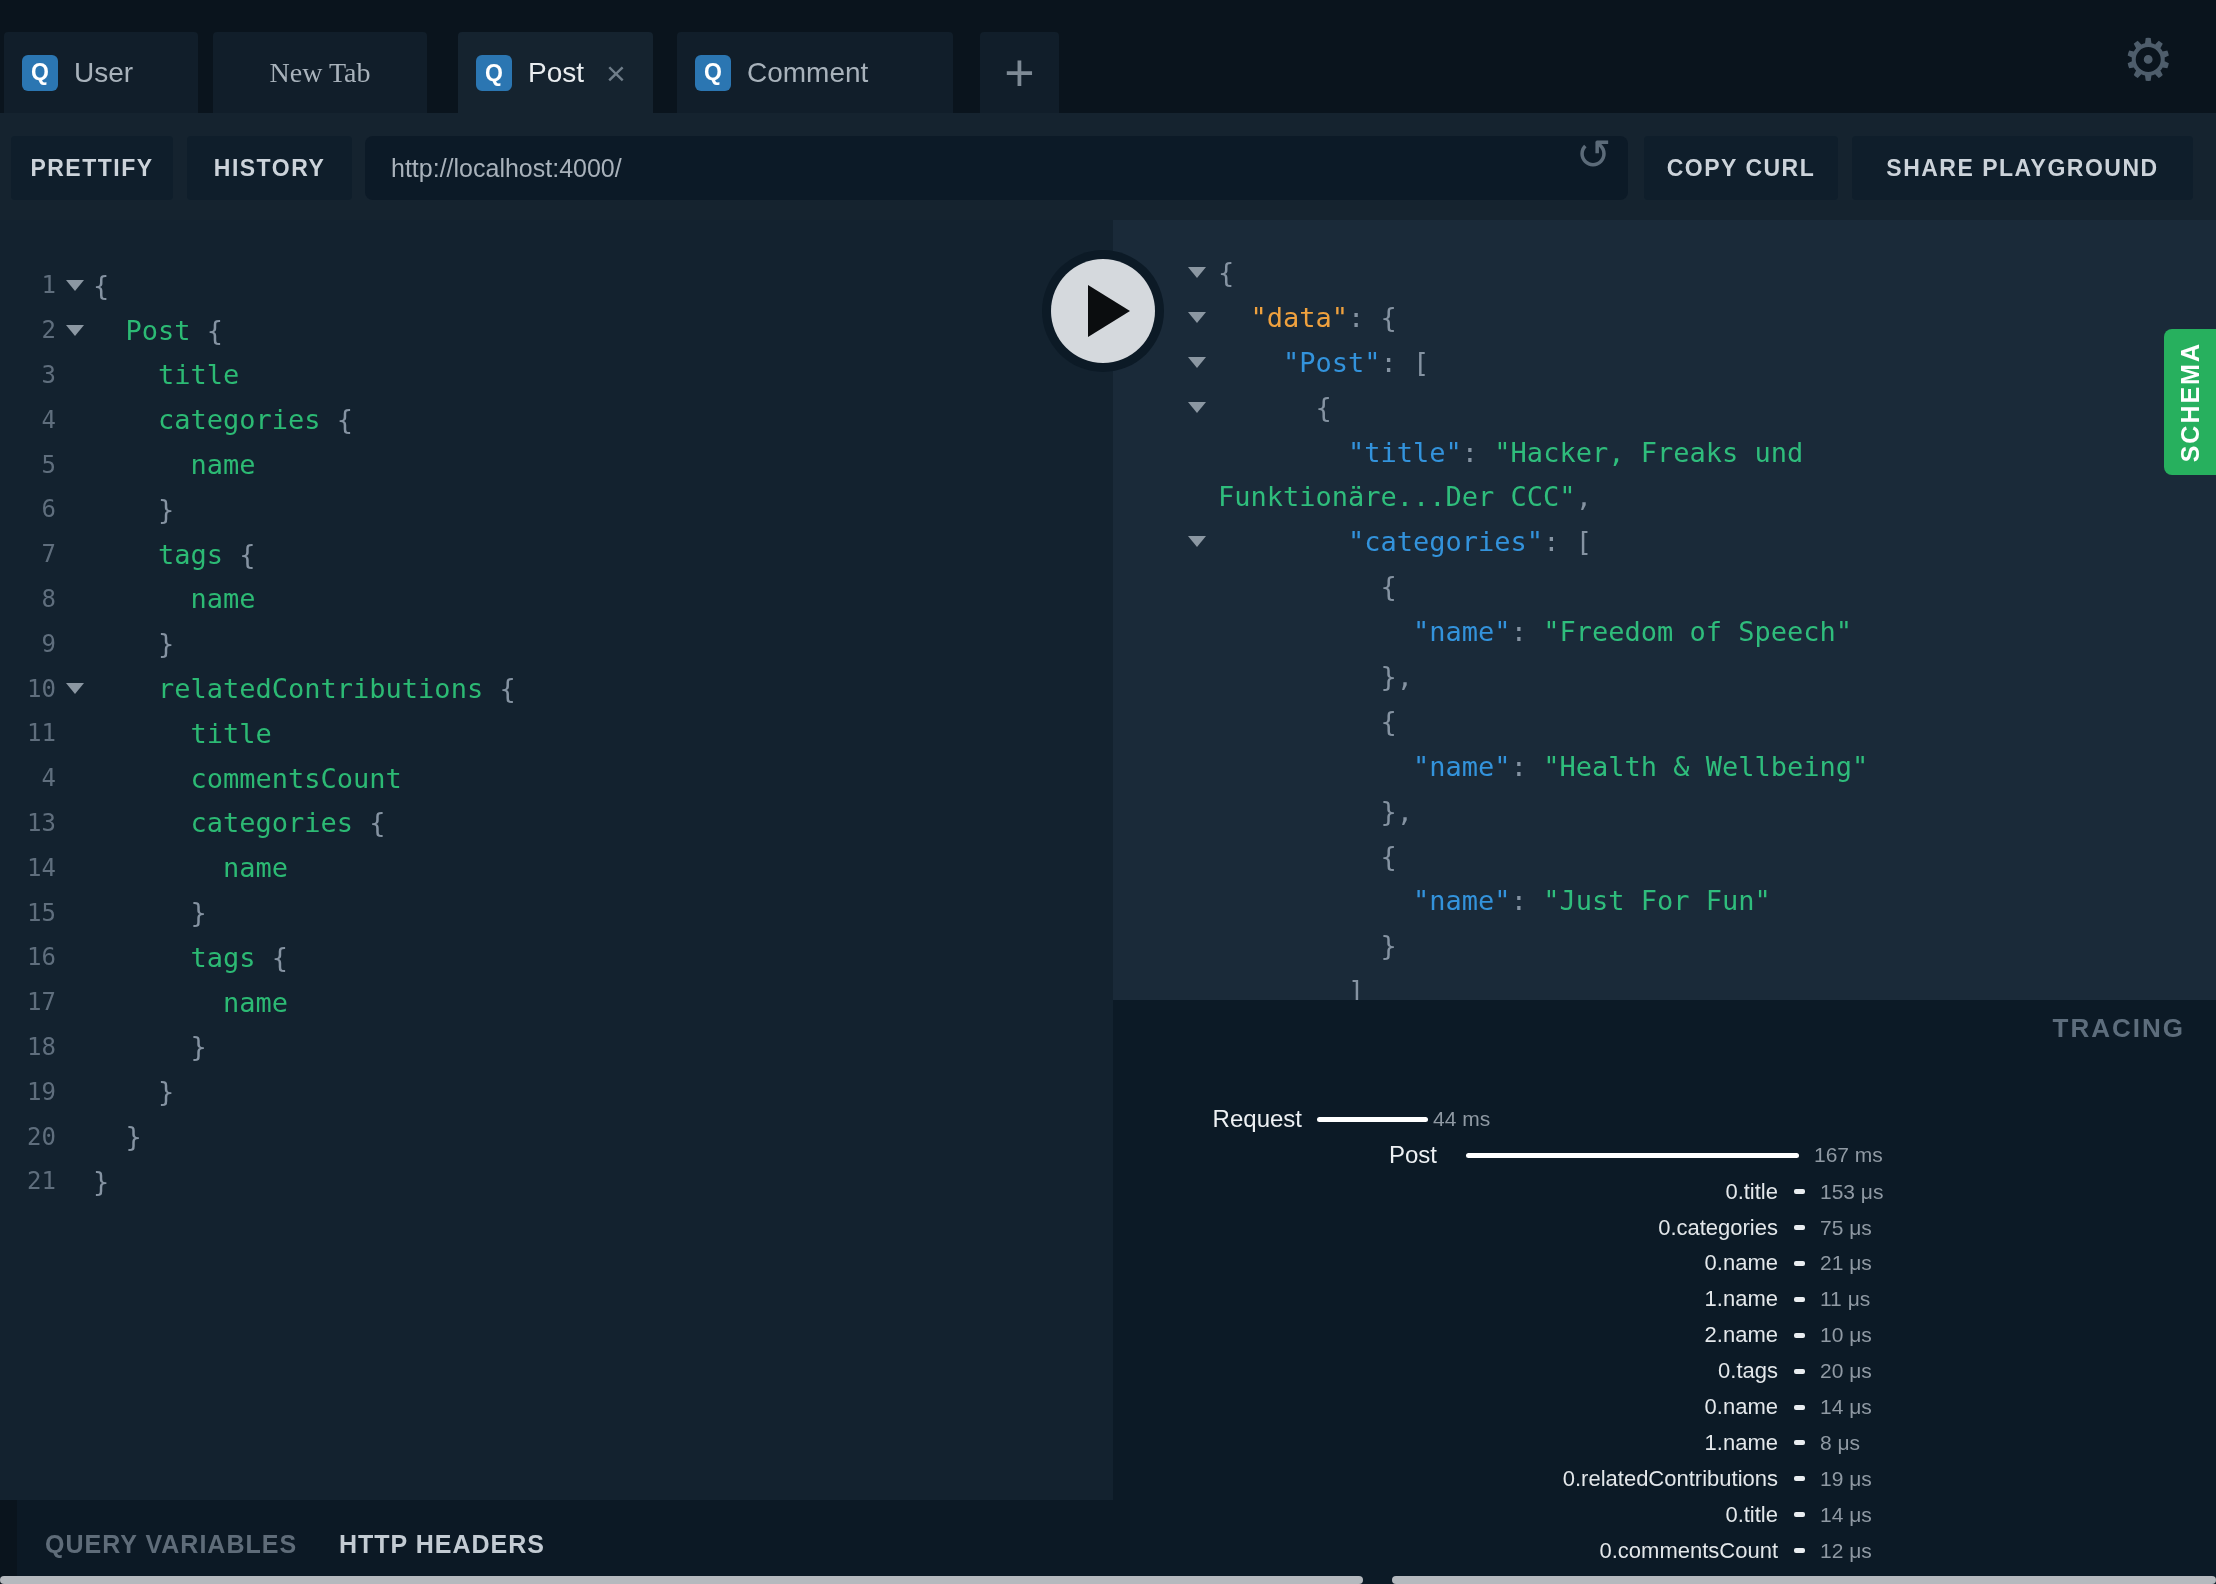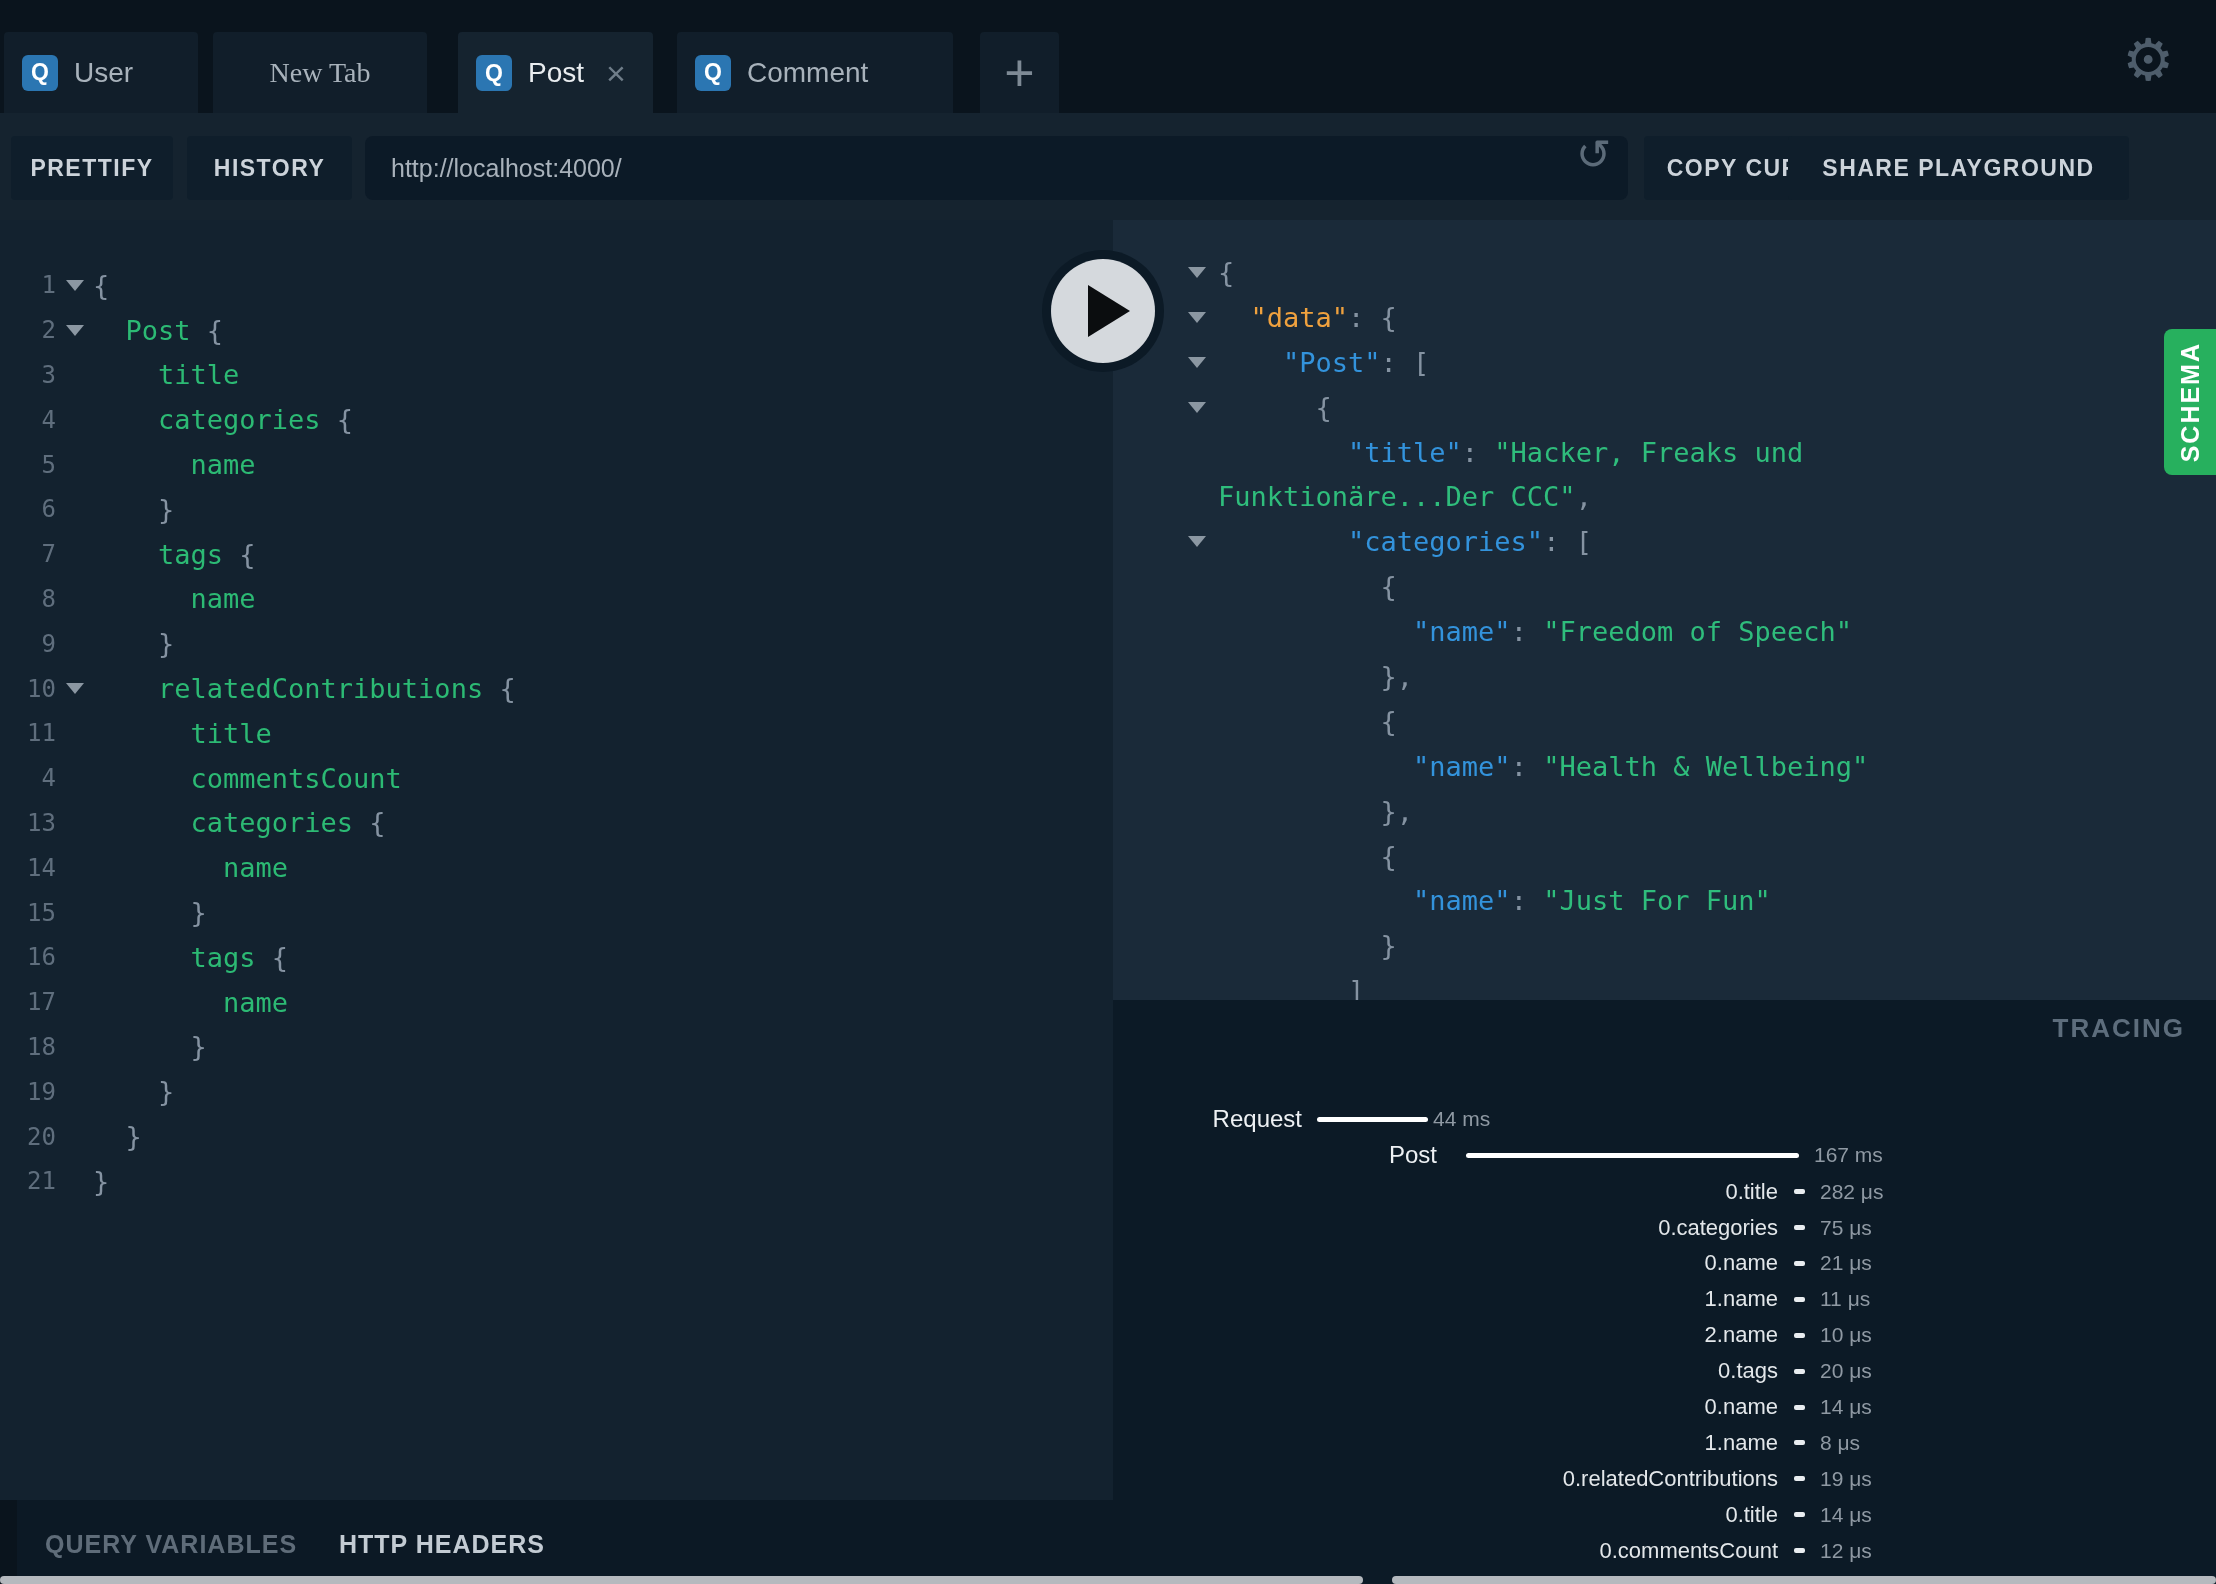--- a/index.html
+++ b/index.html
@@ -97,21 +97,21 @@
       <span class="qbadge">Q</span>
       <span class="tablabel">Comment</span>
     </div>
   </div>
 
 <div class="toolbar">
   <div class="tbtn" style="left:11px;width:162px">PRETTIFY</div>
   <div class="tbtn" style="left:187px;width:165px">HISTORY</div>
   <input class="urlbox" value="http://localhost:4000/" style="">
   <div class="tbtn" style="left:1644px;width:194px">COPY CURL</div>
-  <div class="tbtn" style="left:1788px;width:341px">SHARE PLAYGROUND</div>
+  <div class="tbtn" style="left:1852px;width:341px">SHARE PLAYGROUND</div>
 </div>
 <div class="reload">↺</div>
 
 <div class="editor">
   <div class="codewrap" id="editor-lines">
       <div class="crow">
         <span class="lnum">1</span>
         <span class="foldzone">
           <span class="tri"></span>
         </span>
@@ -310,21 +310,21 @@
 <div class="tracing" id="tracing-pane">
   <div class="trtitle">TRACING</div>
 <div class="t-span-label" style="right: 914px; top: 105px;">Request</div>
     <div class="t-bar" style="left: 204px; width: 111px; top: 117px;"></div>
     <div class="t-dur" style="left: 320px; top: 107px;">44 ms</div>
     <div class="t-span-label" style="right: 779px; top: 141px;">Post</div>
     <div class="t-bar" style="left: 353px; width: 333px; top: 153px;"></div>
     <div class="t-dur" style="left: 701px; top: 143px;">167 ms</div>
     <div class="t-row-label" style="right: 438px; top: 178.6px;">0.title</div>
     <div class="t-dash" style="left: 681px; top: 189.1px;"></div>
-    <div class="t-dur" style="left: 707px; top: 179.6px;">282 μs</div>
+    <div class="t-dur" style="left: 707px; top: 179.6px;">153 μs</div>
     <div class="t-row-label" style="right: 438px; top: 214.5px;">0.categories</div>
     <div class="t-dash" style="left: 681px; top: 225px;"></div>
     <div class="t-dur" style="left: 707px; top: 215.5px;">75 μs</div>
     <div class="t-row-label" style="right: 438px; top: 250.4px;">0.name</div>
     <div class="t-dash" style="left: 681px; top: 260.9px;"></div>
     <div class="t-dur" style="left: 707px; top: 251.4px;">21 μs</div>
     <div class="t-row-label" style="right: 438px; top: 286.3px;">1.name</div>
     <div class="t-dash" style="left: 681px; top: 296.8px;"></div>
     <div class="t-dur" style="left: 707px; top: 287.3px;">11 μs</div>
     <div class="t-row-label" style="right: 438px; top: 322.2px;">2.name</div>

